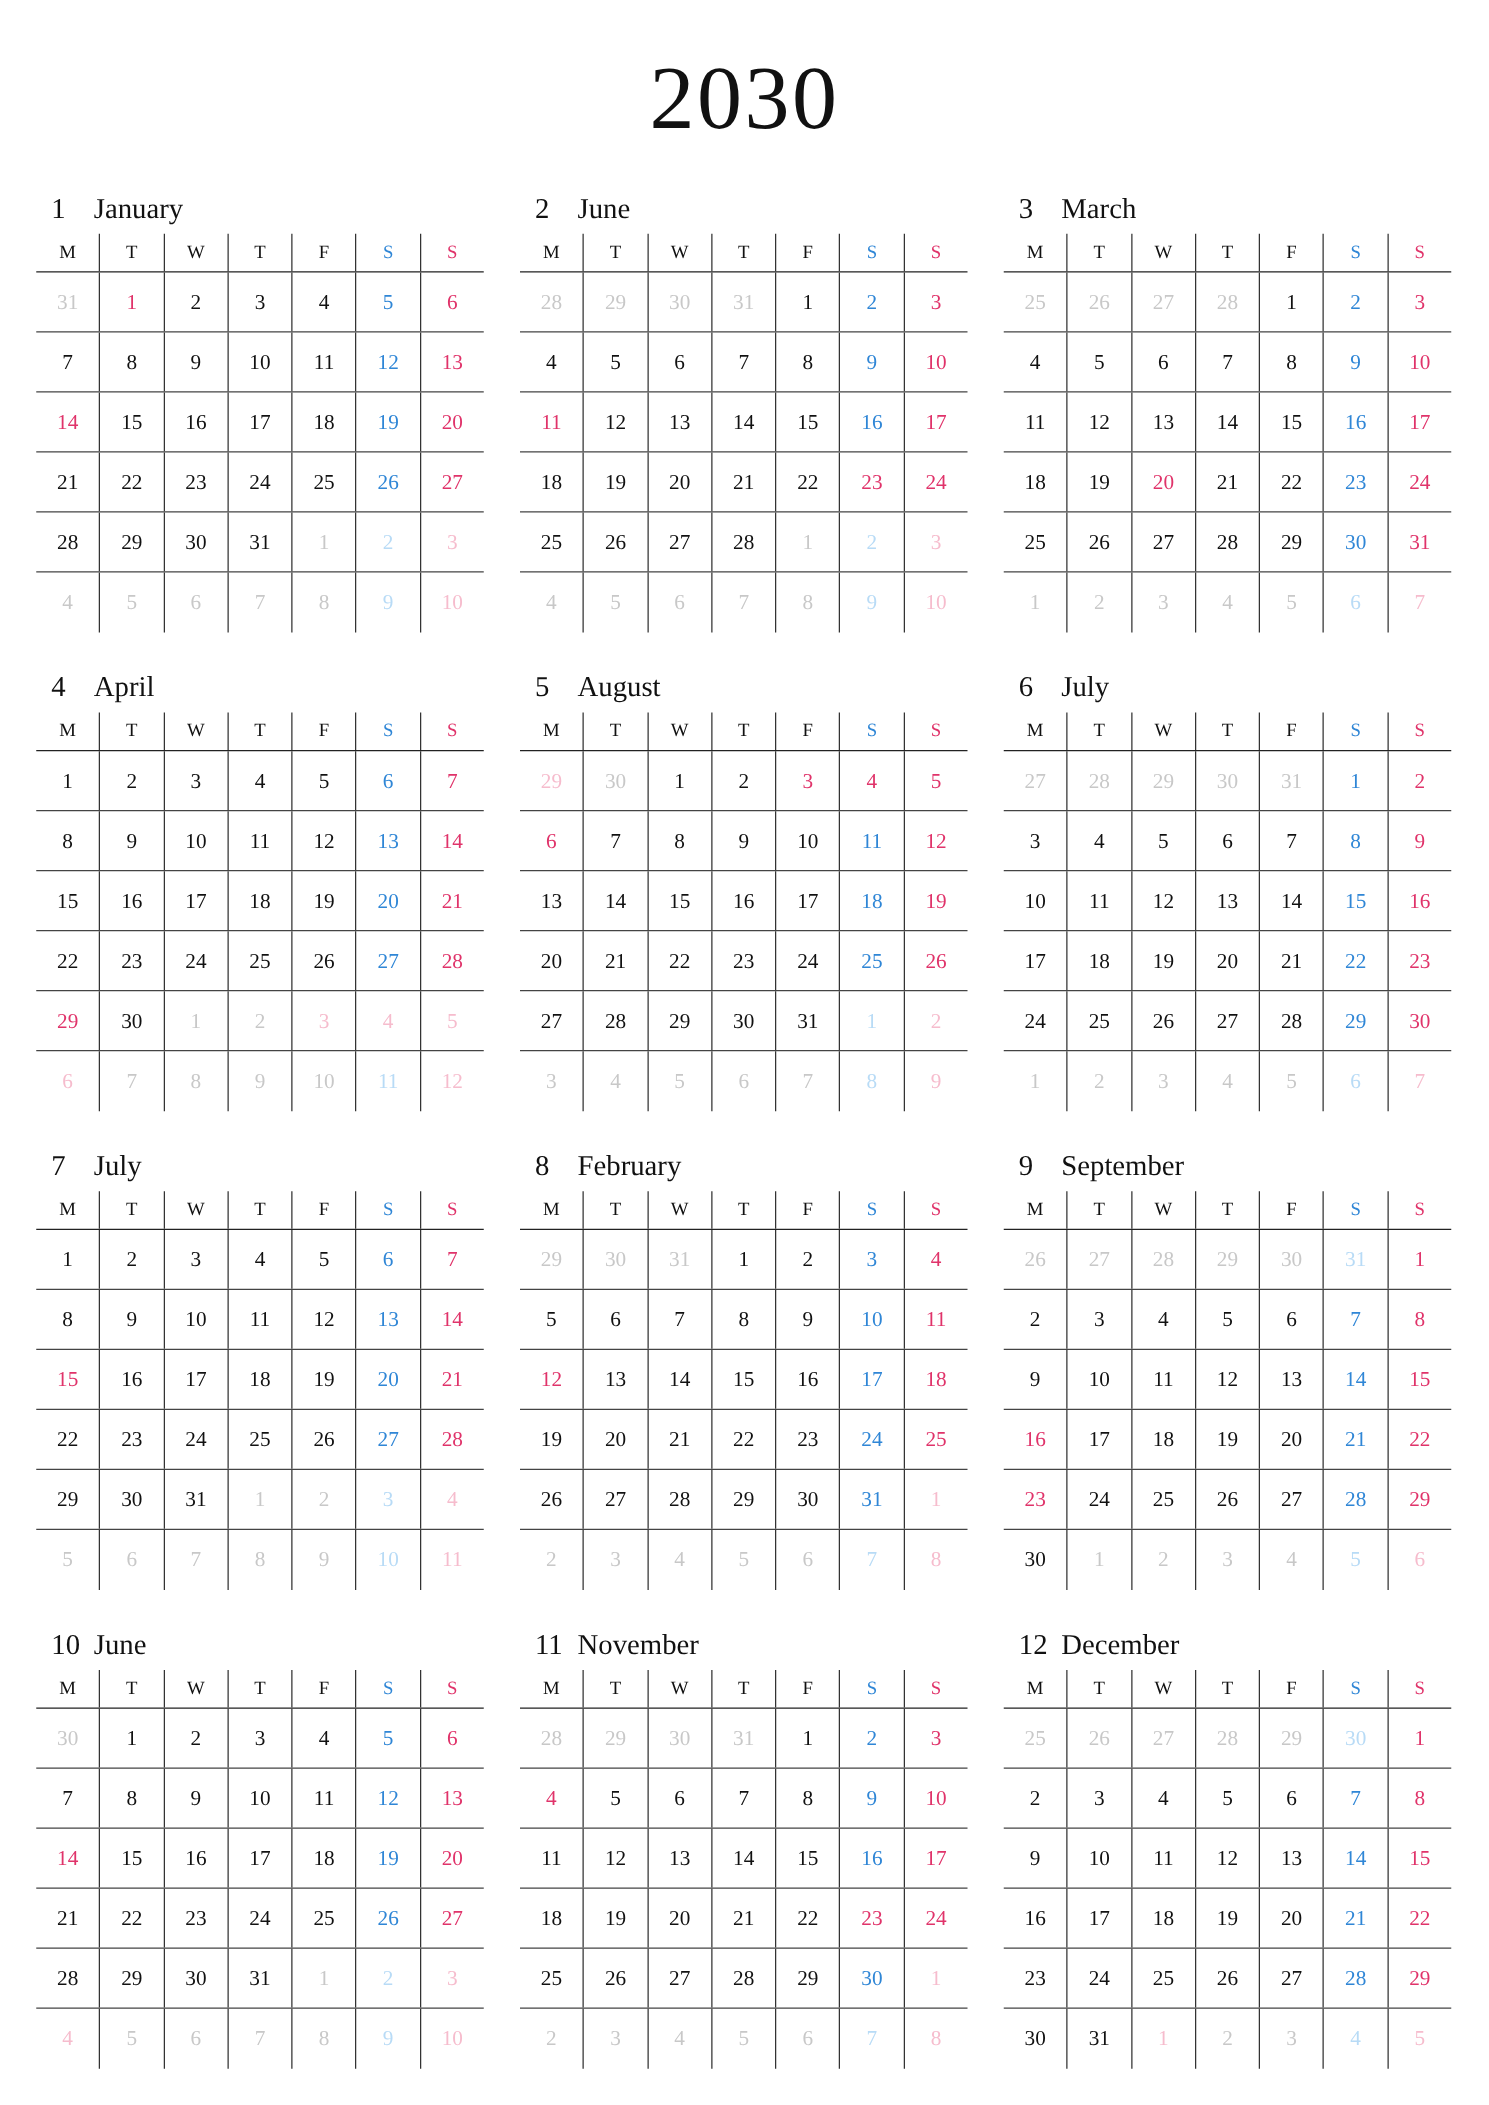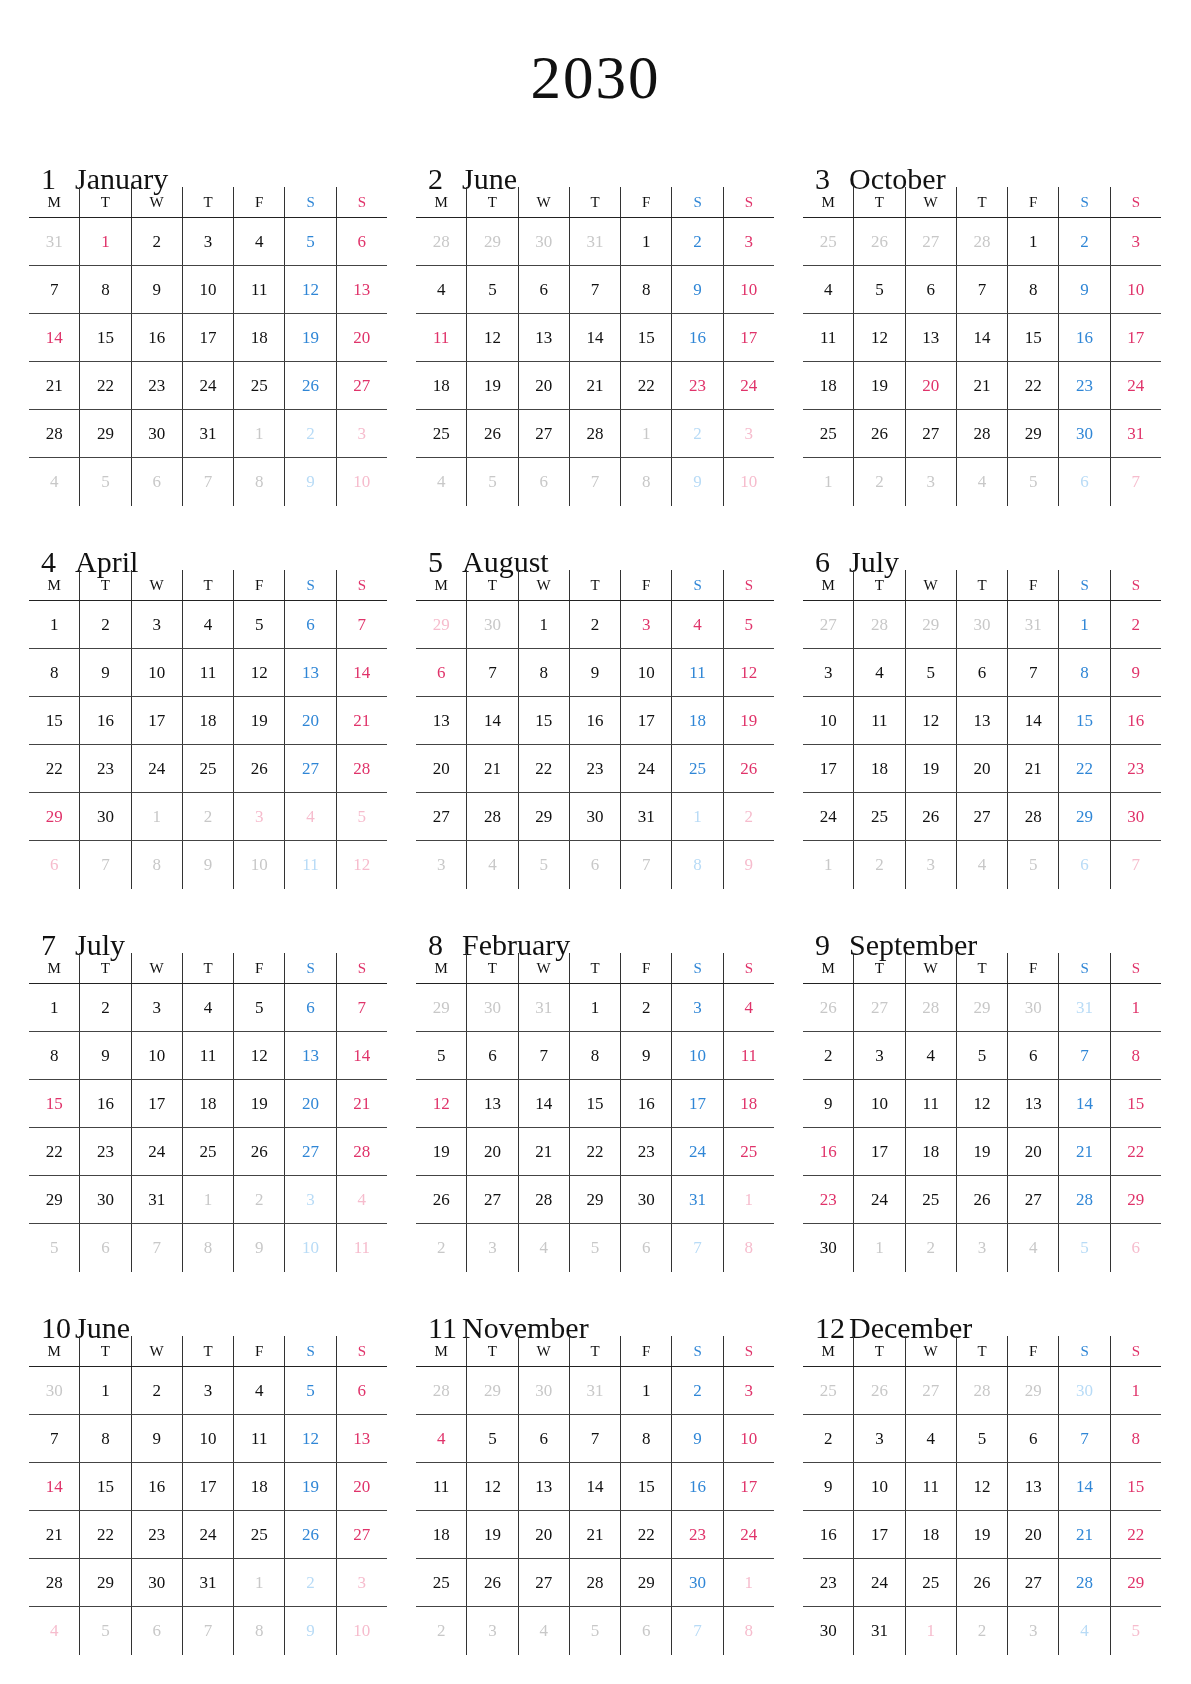--- a/index.html
+++ b/index.html
@@ -1,22 +1,22 @@
 <!DOCTYPE html>
 <html><head>
 <meta charset="utf-8">
 <style>
   html,body{margin:0;padding:0;background:#fff;}
   body{width:1191px;height:1684px;position:relative;overflow:hidden;
        font-family:"DejaVu Serif","Liberation Serif",serif;color:#111;}
   .year{position:absolute;left:0;width:1191px;top:28px;text-align:center;
-        font-family:"Liberation Serif",serif;font-size:61px;line-height:100px;letter-spacing:2px;color:#111;}
+        font-family:"Liberation Serif",serif;font-size:72px;line-height:100px;letter-spacing:2px;color:#111;}
   .month{position:absolute;width:358px;}
   .mtitle{position:absolute;left:12px;top:-14px;height:28px;font-family:"Liberation Serif",serif;
-          font-size:30px;line-height:28px;color:#111;white-space:nowrap;margin-top:12px;}
+          font-size:23px;line-height:28px;color:#111;white-space:nowrap;}
   .mtitle .num{display:inline-block;min-width:34px;}
   .grid{position:absolute;left:0;top:20px;width:358px;}
   .row{display:flex;height:48px;border-bottom:1.5px solid #444;box-sizing:border-box;}
   .row.head{height:31px;border-bottom:1.5px solid #222;}
   .row.last{border-bottom:none;}
   .cell{flex:1;display:flex;align-items:center;justify-content:center;
         font-family:"Liberation Serif",serif;font-size:17px;border-left:1.5px solid #333;box-sizing:border-box;}
   .cell:first-child{border-left:none;}
   .row.head .cell{font-size:15px;}
   .c-w{color:#111;}
@@ -161,21 +161,21 @@
           <div class="cell c-mw">5</div>
           <div class="cell c-mw">6</div>
           <div class="cell c-mw">7</div>
           <div class="cell c-mw">8</div>
           <div class="cell c-msat">9</div>
           <div class="cell c-msun">10</div>
         </div>
       </div>
     </div>
     <div class="month" style="left: 803px; top: 167px;">
-      <div class="mtitle"><span class="num">3</span><span>October</span></div>
+      <div class="mtitle"><span class="num">3</span><span>March</span></div>
       <div class="grid">
         <div class="row head">
           <div class="cell c-w">M</div>
           <div class="cell c-w">T</div>
           <div class="cell c-w">W</div>
           <div class="cell c-w">T</div>
           <div class="cell c-w">F</div>
           <div class="cell c-sat">S</div>
           <div class="cell c-sun">S</div>
         </div>

